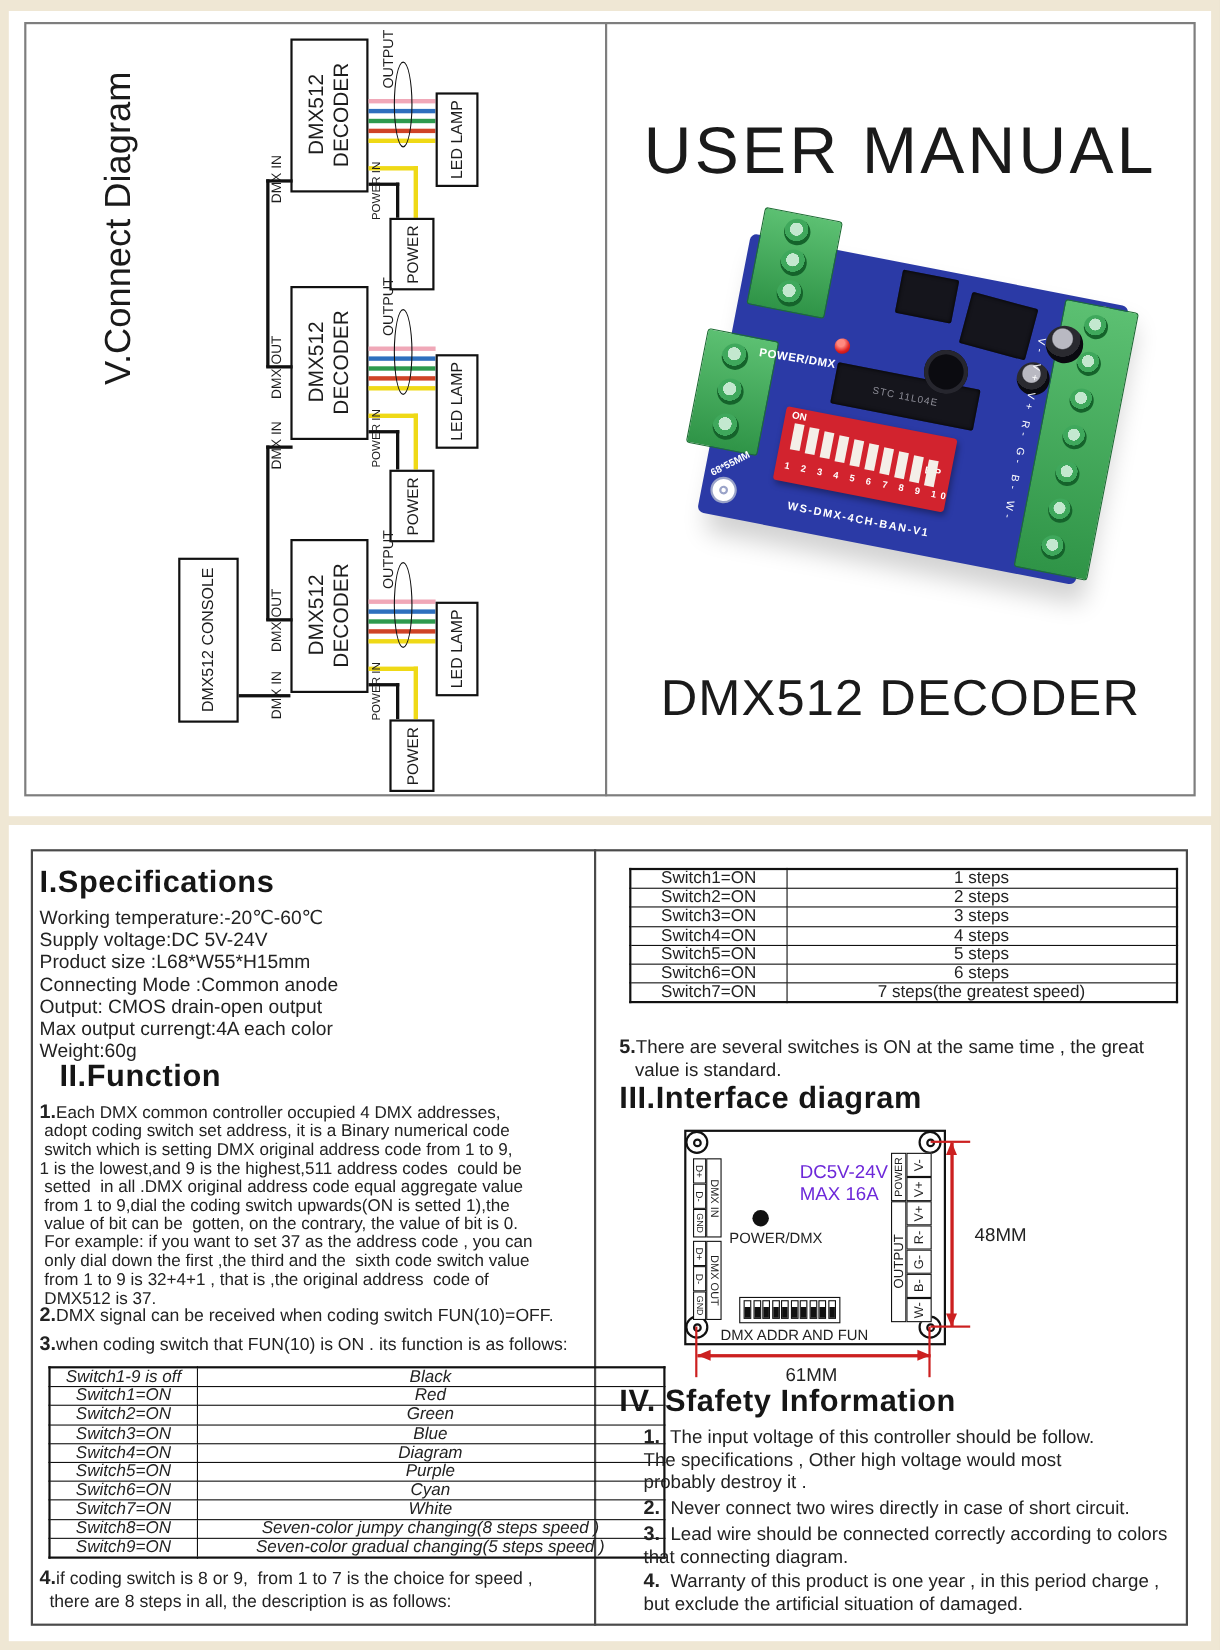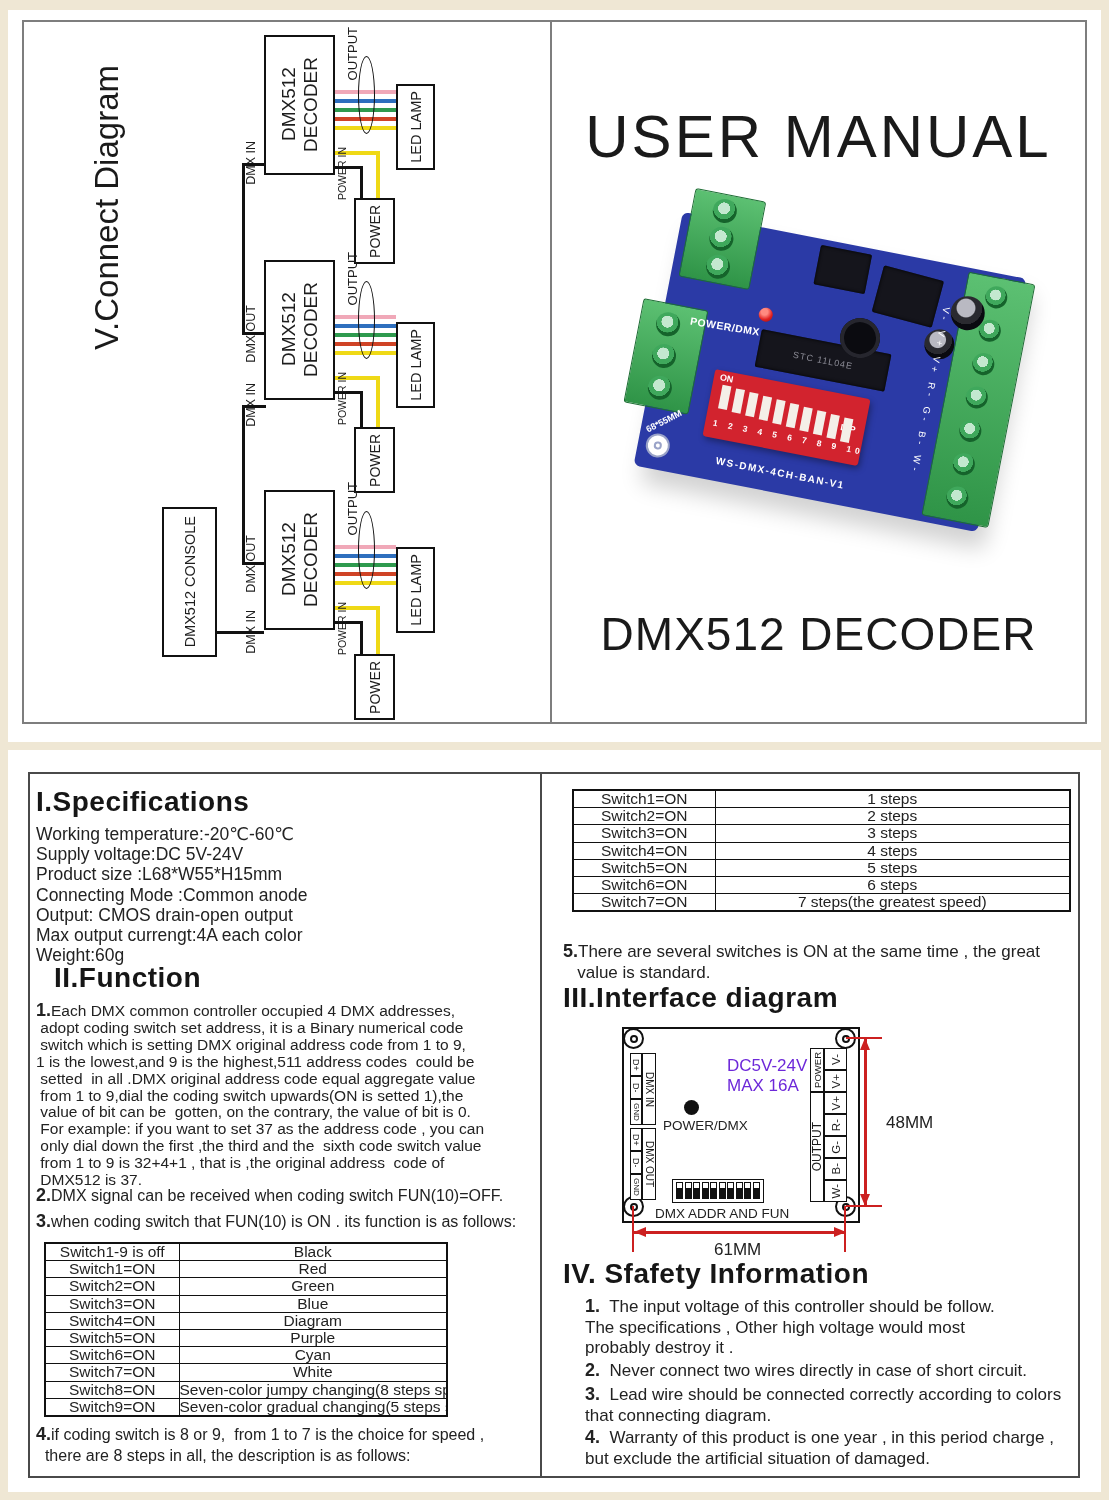--- a/index.html
+++ b/index.html
@@ -272,21 +272,21 @@
  from 1 to 9 is 32+4+1 , that is ,the original address  code of
  DMX512 is 37.</span>
   </div>
   <div class="body-t" style="left:36px;top:1186px;width:505px;font-size:16px;line-height:19px;">
     <span class="numb">2.</span><span>DMX signal can be received when coding switch FUN(10)=OFF.</span>
   </div>
   <div class="body-t" style="left:36px;top:1212px;width:505px;font-size:16px;line-height:19px;">
     <span class="numb">3.</span><span>when coding switch that FUN(10) is ON . its function is as follows:</span>
   </div>
 
-  <div class="tblwrap" style="left:44px;top:1242px;width:404px;">
+  <div class="tblwrap" style="left:44px;top:1242px;width:561px;font-style:italic;">
     <table class="dtable">
       <colgroup>
           <col style="width:134px;">
           <col>
         </colgroup>
       <tbody>
           <tr>
             <td>Switch1-9 is off</td>
             <td>Black</td>
           </tr>

